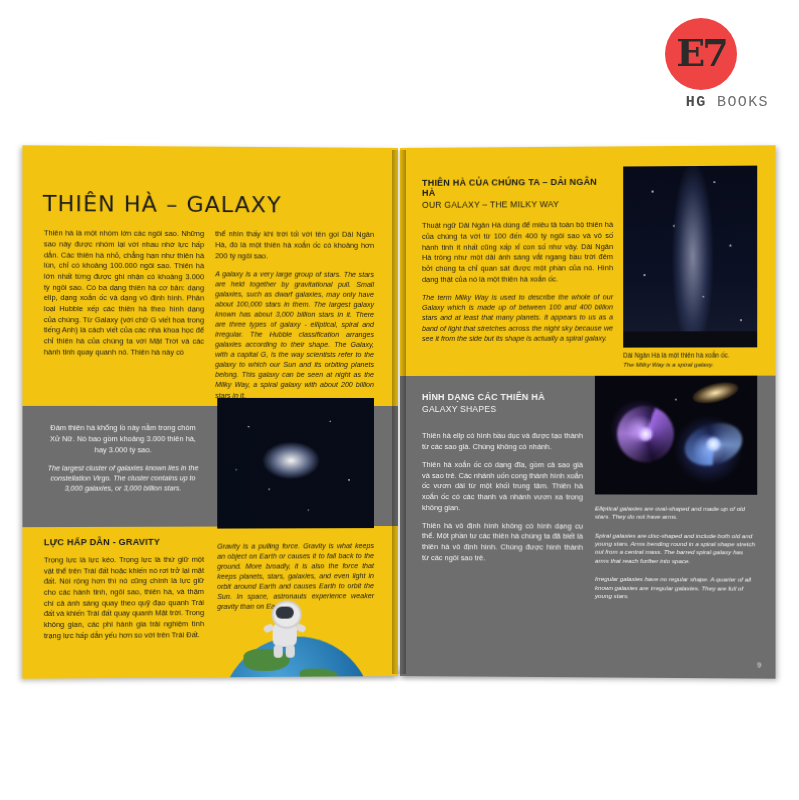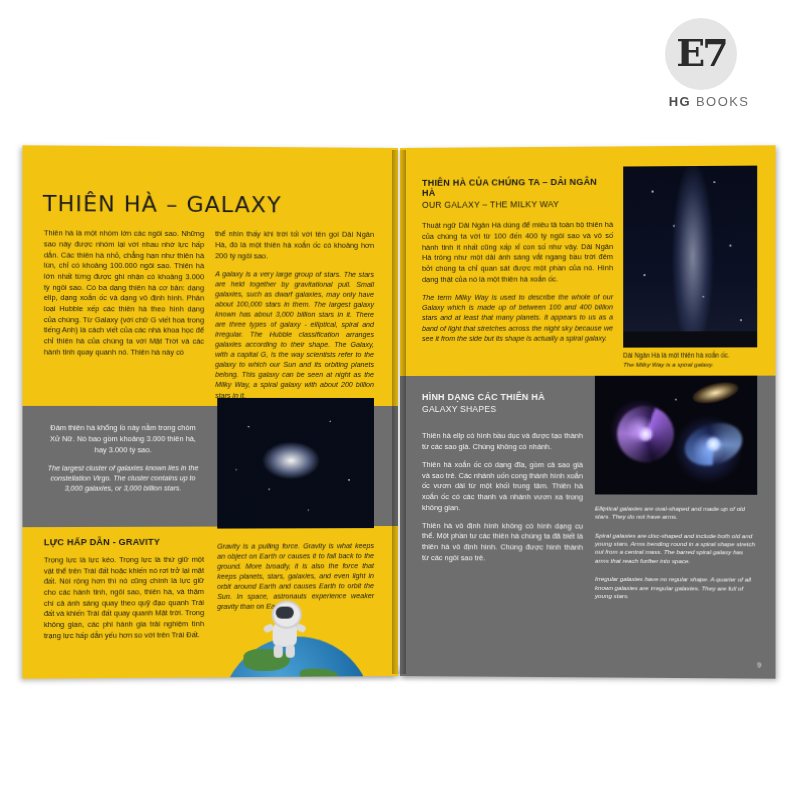--- a/index.html
+++ b/index.html
@@ -23,43 +23,44 @@
     width: 120px;
     height: 100px;
   }
   .logo-circle {
     position: absolute;
     top: 0;
     right: 32px;
     width: 72px;
     height: 72px;
     border-radius: 50%;
-    background: #e5e5e5;
+    background: #ef4444;
     display: flex;
     align-items: center;
     justify-content: center;
   }
   .logo-glyph {
     font-family: "DejaVu Serif", serif;
     font-weight: bold;
     font-size: 38px;
     color: #2b2b2b;
     letter-spacing: -3px;
     line-height: 1;
     transform: translateY(-1px);
   }
   .logo-text {
     position: absolute;
     top: 76px;
     right: 0;
     width: 120px;
-    text-align: center;
-    font-size: 13px;
+    text-align: right;
+    font-size: 15px;
     letter-spacing: 1.4px;
     color: #6f6f6f;
+    font-family: Liberation Mono, monospace;
   }
   .logo-text b { color: #4d4d4d; font-weight: bold; }
 
   
   .book {
     position: absolute;
     left: 26px;
     top: 148px;
     width: 746px;
     height: 528px;

